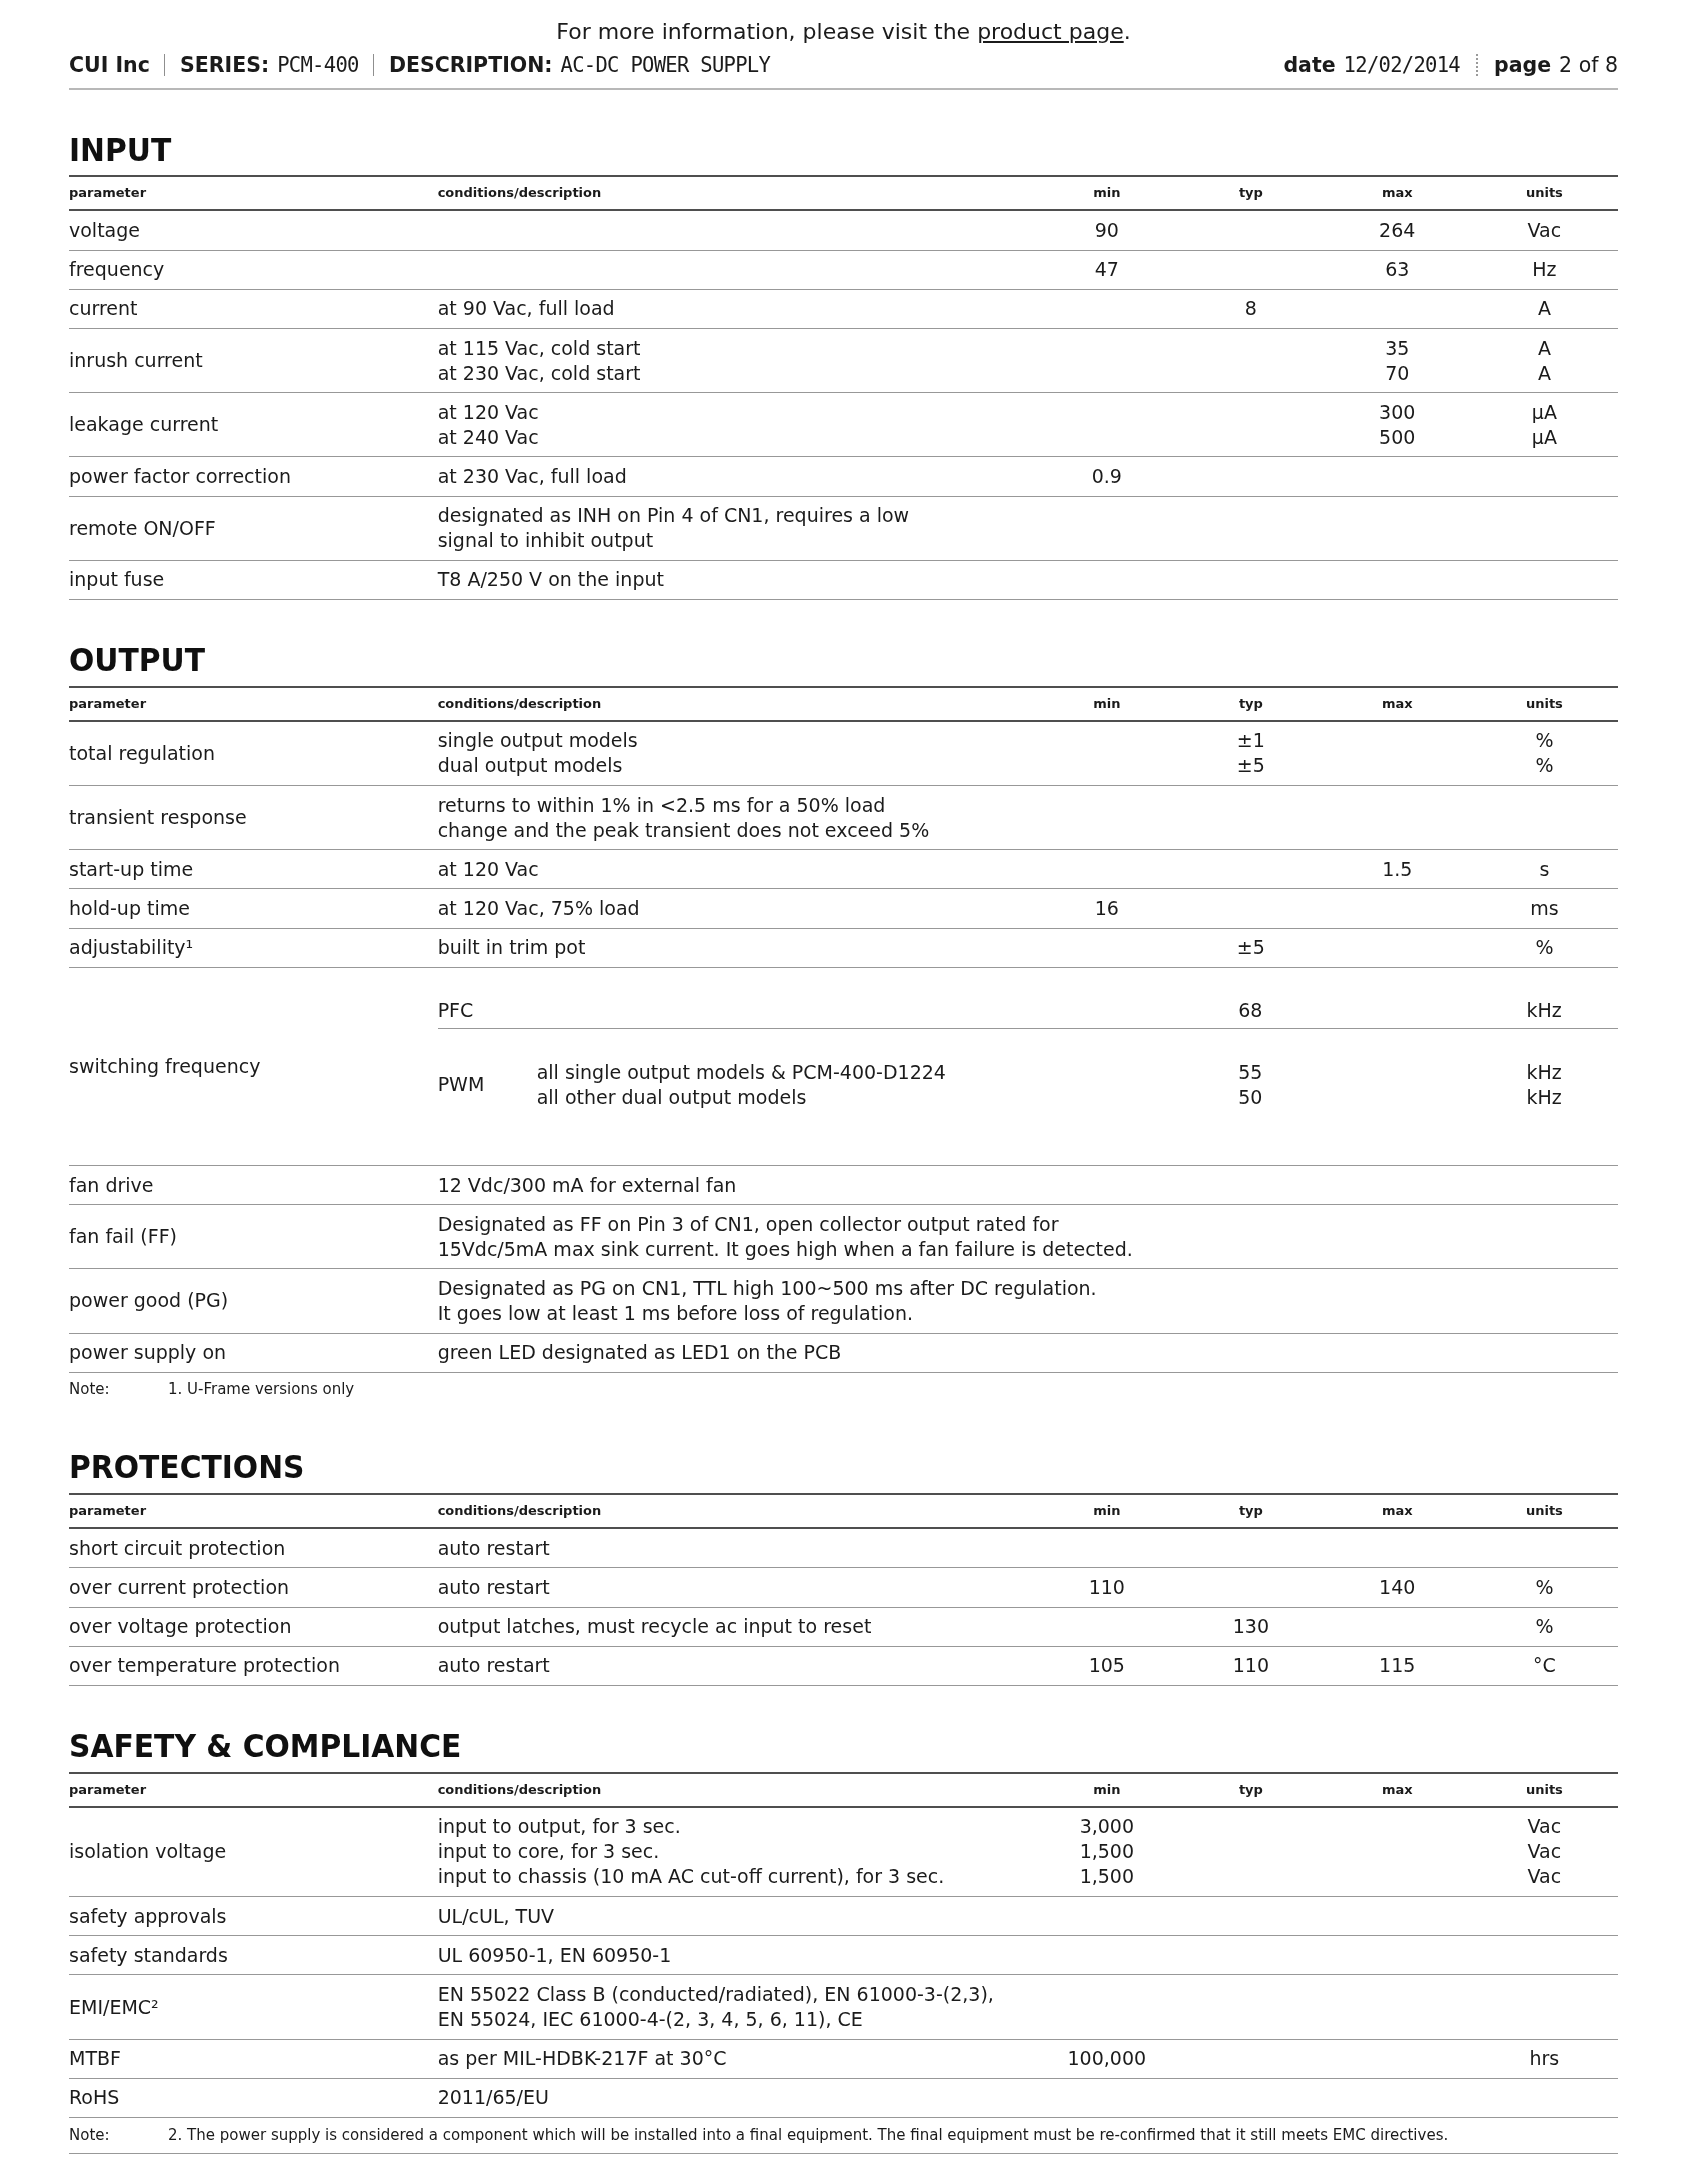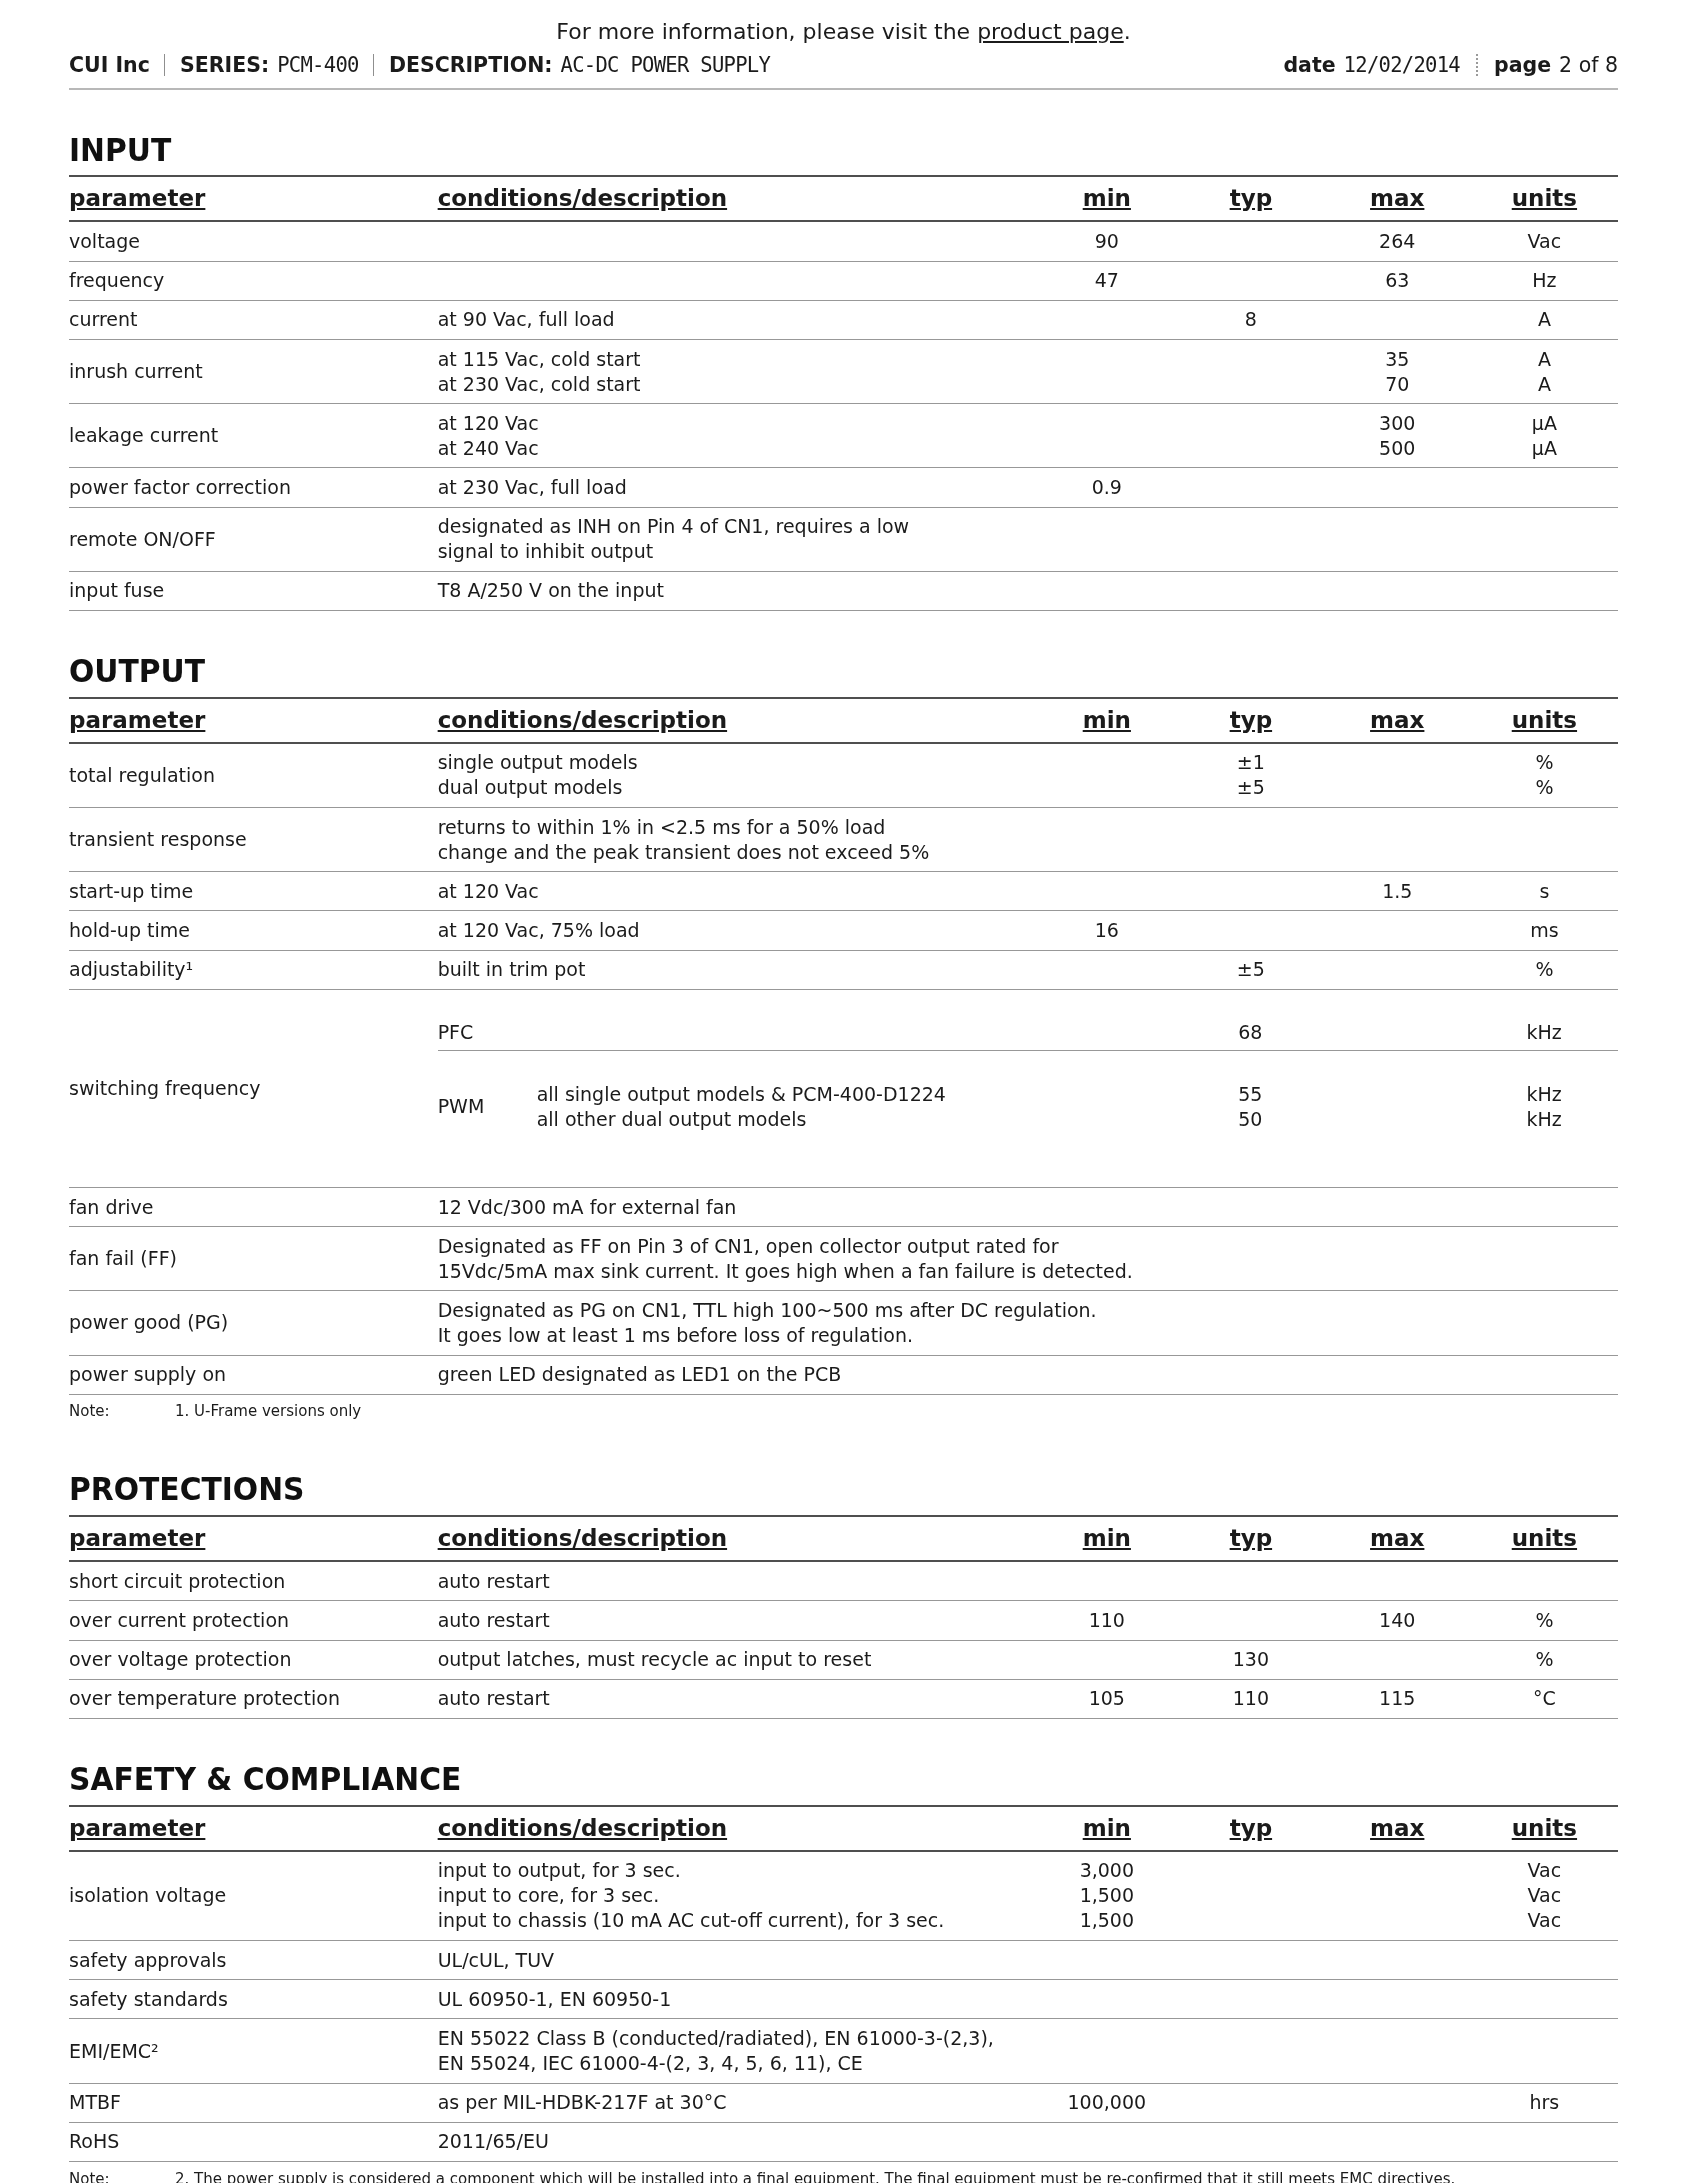--- a/index.html
+++ b/index.html
@@ -19,34 +19,34 @@
   .mono { font-family:"DejaVu Sans Mono","Liberation Mono",monospace; letter-spacing:-0.7px; }
   .sep { align-self:stretch; border-left:1.3px solid #8f8f8f; margin:1.3px 14.6px; }
   .dotsep { align-self:stretch; border-left:2.6px dotted #9a9a9a; margin:1.3px 16px; }
   .spacer { flex:1; }
   .lbl { font-weight:bold; margin-right:8px; }
 
   .section-title { font-size:32px; font-weight:bold; color:#101010; margin:41px 0 6.6px; }
   .section-title span { display:inline-block; transform:scaleX(.93); transform-origin:0 50%; }
 
   table.spec { width:100%; border-collapse:collapse; table-layout:fixed; font-size:19px; border-top:2.6px solid #4f4f4f; }
-  .spec th { padding:8px 0 9.3px; border-bottom:2px solid #4f4f4f; font-size:23px; text-align:left;text-decoration:underline; }
+  .spec th { padding:8px 0 9.3px; border-bottom:2px solid #4f4f4f; font-size:13px; text-align:left; }
   .spec th.n { text-align:center;margin-top:40px; }
   .spec td { padding:6.6px 0; border-bottom:1.3px solid #989898; vertical-align:middle; line-height:25px; white-space:pre-line; }
   .spec td.n { text-align:center; }
   .spec td.subcell { padding:0; }
 
   table.subspec { width:100%; border-collapse:collapse; table-layout:fixed; font-size:19px; }
   .subspec td { border-bottom:none; padding:5.3px 0; }
   .subspec td.sb { border-bottom:1.3px solid #989898; }
   .pwm { display:flex; align-items:center; }
   .pwm-label { flex:0 0 99px; }
   .pwm-desc { white-space:pre-line; }
 
-  .table-note { display:flex; align-items:flex-end; font-size:15px; line-height:20px; padding:6.6px 0 8px;gap:7px; }
+  .table-note { display:flex; align-items:flex-end; font-size:15px; line-height:20px; padding:6.6px 0 8px; }
   .table-note.underline { border-bottom:1.3px solid #989898; }
   .note-label { flex:0 0 99px; }
 </style>
 </head>
 <body>
 
 <div class="page">
 
   <div class="top-note"><span>For more information, please visit the </span><a href="#">product page</a><span>.</span></div>
 

